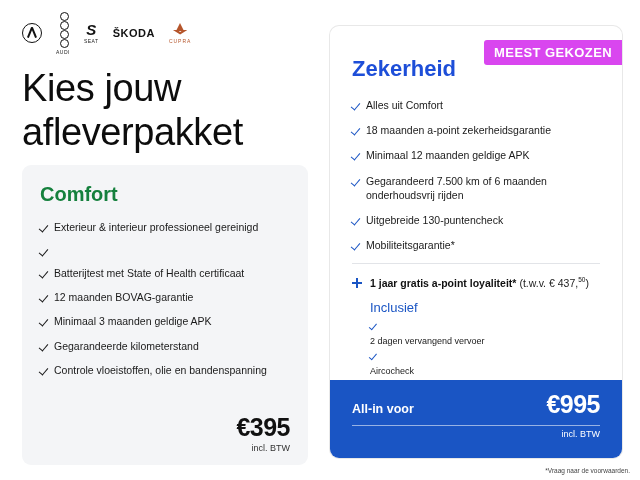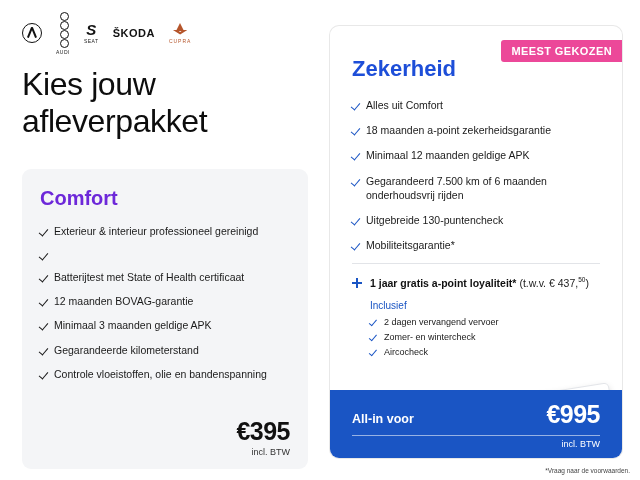--- a/index.html
+++ b/index.html
@@ -89,38 +89,38 @@
   .cupra-mark::after {
     content: "";
     position: absolute; left: 1px; top: 7px;
     width: 16px; height: 5px;
     background: #b5552b;
     clip-path: polygon(0 0, 50% 100%, 100% 0, 72% 0, 50% 52%, 28% 0);
   }
   .cupra-word { font-size: 5px; letter-spacing: 1px; color:#b5552b; margin-top:1px;}
 
   .headline {
-    font-size: 32px;
+    font-size: 38px;
     line-height: 1.17;
     font-weight: 400;
     color: #0d0d0d;
     letter-spacing: -0.4px;
-    margin-bottom: 28px;
+    margin-bottom: 10px;
   }
   .card-comfort {
     background: #f4f5f7;
     border-radius: 9px;
     padding: 18px 18px 14px 18px;
     height: 300px;
     position: relative;
   }
   .card-comfort h2 {
     font-size: 20px;
     font-weight: 700;
-    color: #6d28d9;
+    color: #15803d;
     margin-bottom: 14px;
   }
   .check-list { list-style: none; }
   .check-list li {
     display: flex;
     align-items: flex-start;
     gap: 4px;
     font-size: 10.5px;
     line-height: 1.35;
     color: #1a1a1a;
@@ -166,23 +166,23 @@
     left: 330px; top: 26px;
     width: 292px; height: 432px;
     background: #ffffff;
     border-radius: 9px;
     overflow: hidden;
     box-shadow: 0 0 0 1px #e8e8e8;
   }
   .badge {
     position: absolute;
     right: 0; top: 14px;
-    background: #ec4899;
+    background: #d946ef;
     color: #fff;
-    font-size: 11px;
+    font-size: 13px;
     font-weight: 700;
     letter-spacing: .4px;
     padding: 5px 10px;
     border-radius: 3px 0 0 3px;
   }
   .right-body { padding: 30px 22px 0 22px; }
   .right-body h2 {
     font-size: 22px;
     font-weight: 700;
     color: #1d4ed8;
@@ -217,32 +217,33 @@
     font-size: 10.5px;
     color: #111;
     line-height: 1.3;
   }
   .loyalty-text b { font-weight: 700; }
   .loyalty-text .light { font-weight: 400; color:#222;text-align:right; }
   .loyalty-text sup { font-size: 6.5px; vertical-align: super; }
 
   .incl-wrap { position: relative; padding-left: 18px; }
   .incl-title {
-    font-size: 10px;
+    font-size: 13px;
     color: #1a55c4;
     margin-bottom: 6px;
   }
   .sub-list { list-style: none; }
   .sub-list li {
     display: flex;
     align-items: flex-start;
     gap: 6px;
     font-size: 9px;
     color: #1a1a1a;
     margin-bottom: 5px;
+    flex-direction: column;
   }
   .tick.sm { width: 8px; height: 8px; margin-top: 1px; }
   .tick.sm::before {
     left: 1px; top: 0;
     width: 3px; height: 6.5px;
     border-right-width: 1.2px; border-bottom-width: 1.2px;
     border-color: #1a55c4;
   }
   .loyalty-card {
     position: absolute;
@@ -271,21 +272,21 @@
     line-height: 1.25;
     color: #1a55c4;
     font-weight: 700;
     text-align: left;
     transform: rotate(-4deg);
   }
   .footer-bar {
     position: absolute;
     left: 0; bottom: 0;
     width: 100%;
-    height: 68px;
+    height: 78px;
     background: #1a55c4;
     color: #fff;
     padding: 12px 22px 0 22px;
   }
   .footer-top {
     display: flex;
     align-items: baseline;
     justify-content: space-between;
   }
   .footer-label { font-size: 12.5px; font-weight: 700; }
@@ -430,24 +431,20 @@
 
       <div class="incl-wrap">
         <div class="incl-title">Inclusief</div>
         <ul class="sub-list">
           <li>
               <span class="tick sm"></span>
               <span>2 dagen vervangend vervoer</span>
             </li>
           <li>
               <span class="tick sm"></span>
-              <span>Zomer- en wintercheck</span>
-            </li>
-          <li>
-              <span class="tick sm"></span>
               <span>Aircocheck</span>
             </li>
         </ul>
       </div>
     </div>
 
     <div class="loyalty-card">
       <span class="swoosh"></span>
       <span class="lc-text">
         <span>a-point</span><br>

